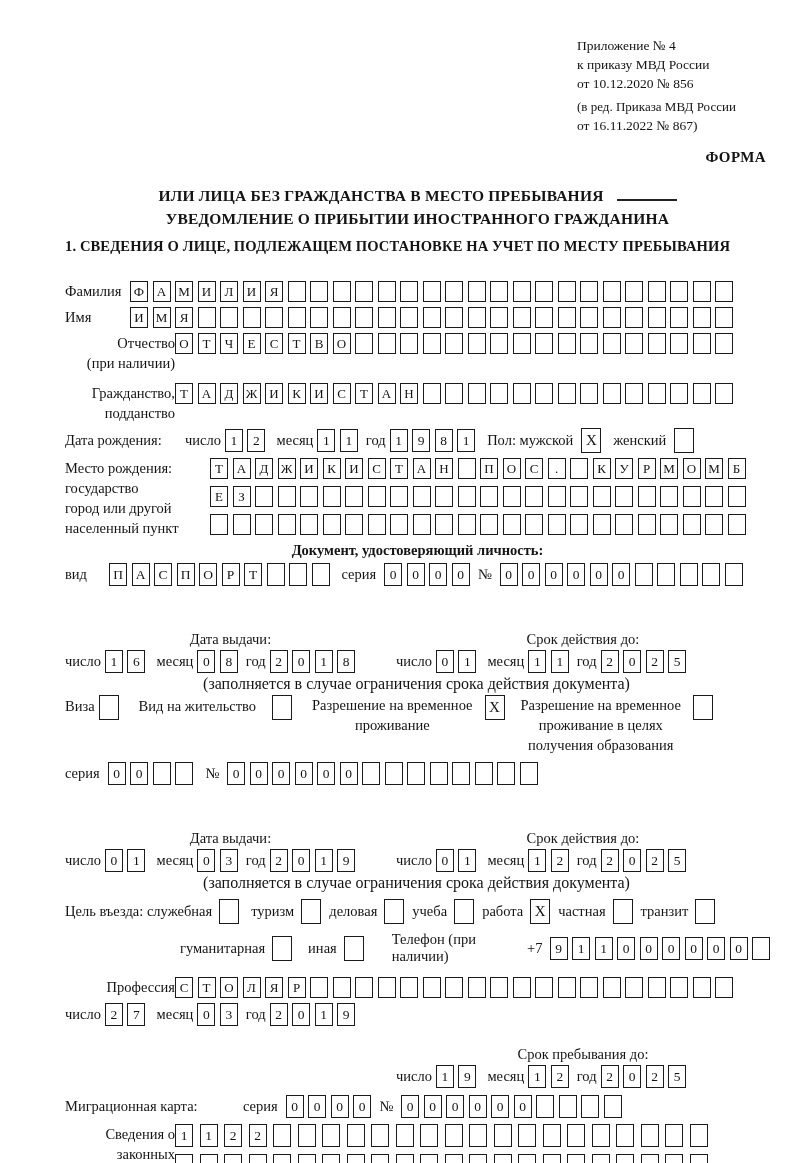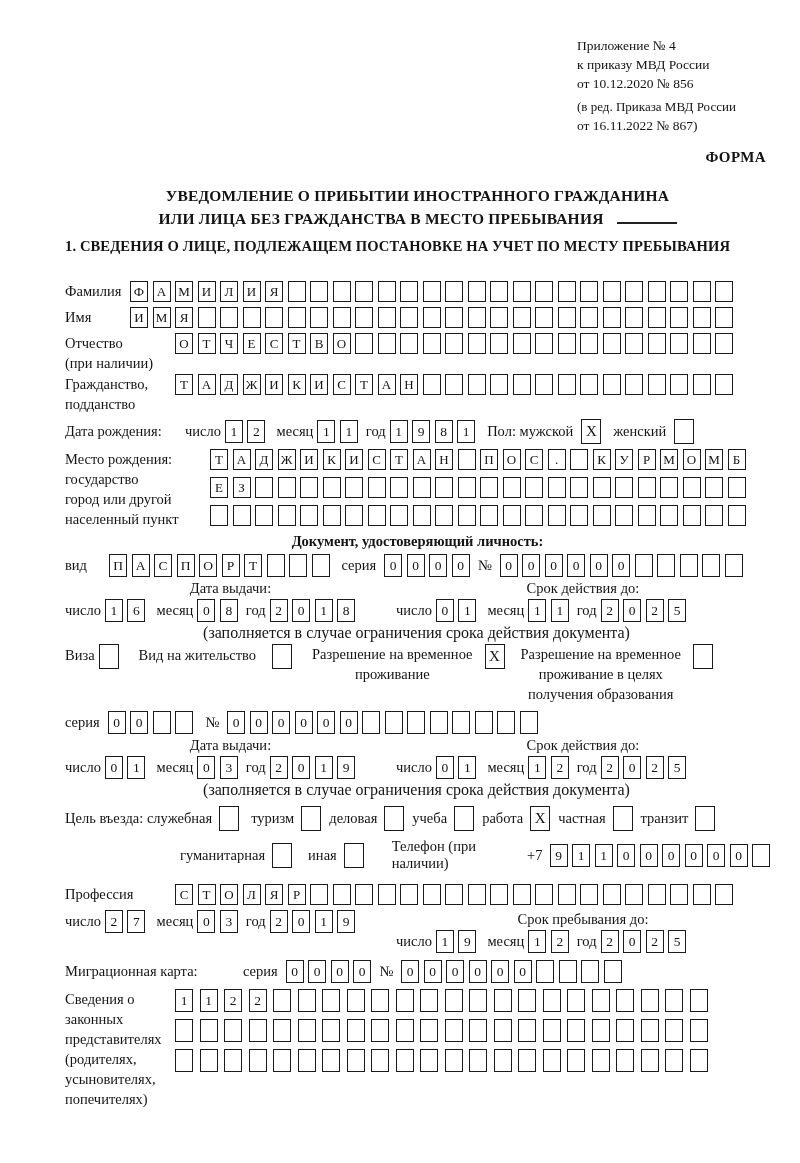--- a/index.html
+++ b/index.html
@@ -12,40 +12,40 @@
   .hdr { width:185px; margin-left:auto; margin-right:8px; font-size:13.5px; line-height:19px; }
   .hdr .grp2 { margin-top:4px; font-size:13px; }
   .forma { text-align:right; font-weight:bold; font-size:15px; margin:14px 4px 0 0; letter-spacing:.4px; }
   .title { text-align:center; font-weight:bold; font-size:15.5px; line-height:23px; margin-top:18px; letter-spacing:.2px; }
   .tul { display:inline-block; width:60px; height:12px; border-bottom:2.5px solid #222; margin-left:13px; }
   .sec1 { font-weight:bold; font-size:14.6px; margin-top:8px; letter-spacing:.1px; white-space:nowrap; }
 
   .row { display:flex; align-items:center; margin-top:5px; }
   .row.top { align-items:flex-start; }
   .lbl { flex:0 0 auto; }
-  .w65 { width:65px; } .w110 { width:110px; } .w145 { width:145px; }
+  .w65 { width:65px; } .w110 { width:110px;text-align:right; } .w145 { width:145px; }
   .lblcol { line-height:20px; flex:0 0 auto; }
 
   .boxes { display:flex; gap:4.5px; flex:0 0 auto; align-items:flex-start; }
   .bx {
     width:16px; height:19px; border:1.5px solid #1b1b1b; text-align:center;
     font-size:13px; line-height:19px; flex:0 0 auto; background:#fff;
   }
   .lg .bx { height:21px; line-height:21px; font-size:13.5px; }
   .wide { gap:6.5px; }
   .cbx .bx { width:18px; height:23px; line-height:23px; font-size:15px; }
   .stack > .boxes { margin-bottom:7px; }
   .stack > .boxes:last-child { margin-bottom:0; }
 
   .dochead { text-align:center; font-weight:bold; margin-top:4px; font-size:14.5px; }
   .dates { display:flex; margin-top:2px; }
   .dcol { }
   .dcol.L { width:345px; }
   .dcol.R { width:390px; }
-  .dhead { text-align:center; line-height:18px; margin-bottom:2px; }
+  .dhead { text-align:center; line-height:18px; margin-bottom:2px;margin-top:42px; }
   .dgroup { display:flex; align-items:center; }
   .dl { margin-right:4px; }
   .mlA { margin-left:11px; } .mlB { margin-left:8px; }
   .note { text-align:center; font-size:16px; margin-top:2px; padding-right:2px; }
 
   .para { line-height:23px; margin-top:7px; }
   .permrow { display:flex; align-items:flex-start; margin-top:2px; }
   .permrow .plbl { line-height:23px; }
   .ctr { text-align:center; line-height:20px; }
   .gap8 { margin-left:8px; } .gap12 { margin-left:12px; } .gap16 { margin-left:16px; }
@@ -66,22 +66,22 @@
     <div>Приложение № 4</div>
     <div>к приказу МВД России</div>
     <div>от 10.12.2020 № 856</div>
     <div class="grp2">(в ред. Приказа МВД России</div>
     <div>от 16.11.2022 № 867)</div>
   </div>
 
   <div class="forma">ФОРМА</div>
 
   <div class="title">
+    <div><span>ИЛИ ЛИЦА БЕЗ ГРАЖДАНСТВА В МЕСТО ПРЕБЫВАНИЯ</span><span class="tul"></span></div>
     <div>УВЕДОМЛЕНИЕ О ПРИБЫТИИ ИНОСТРАННОГО ГРАЖДАНИНА</div>
-    <div><span>ИЛИ ЛИЦА БЕЗ ГРАЖДАНСТВА В МЕСТО ПРЕБЫВАНИЯ</span><span class="tul"></span></div>
   </div>
 
   <div class="sec1">1. СВЕДЕНИЯ О ЛИЦЕ, ПОДЛЕЖАЩЕМ ПОСТАНОВКЕ НА УЧЕТ ПО МЕСТУ ПРЕБЫВАНИЯ</div>
 
   <div class="row" style="margin-top:26px">
     <span class="lbl w65">Фамилия</span>
     <span class="boxes">
         <span class="bx">Ф</span>
         <span class="bx">А</span>
         <span class="bx">М</span>
@@ -172,21 +172,21 @@
         <span class="bx"></span>
         <span class="bx"></span>
         <span class="bx"></span>
         <span class="bx"></span>
         <span class="bx"></span>
         <span class="bx"></span>
         <span class="bx"></span>
       </span>
   </div>
 
-  <div class="row top" style="margin-top:1px">
+  <div class="row top" style="margin-top:10px">
     <span class="lblcol w110">
       <div>Гражданство,</div>
       <div>подданство</div>
     </span>
     <span class="boxes">
         <span class="bx">Т</span>
         <span class="bx">А</span>
         <span class="bx">Д</span>
         <span class="bx">Ж</span>
         <span class="bx">И</span>

